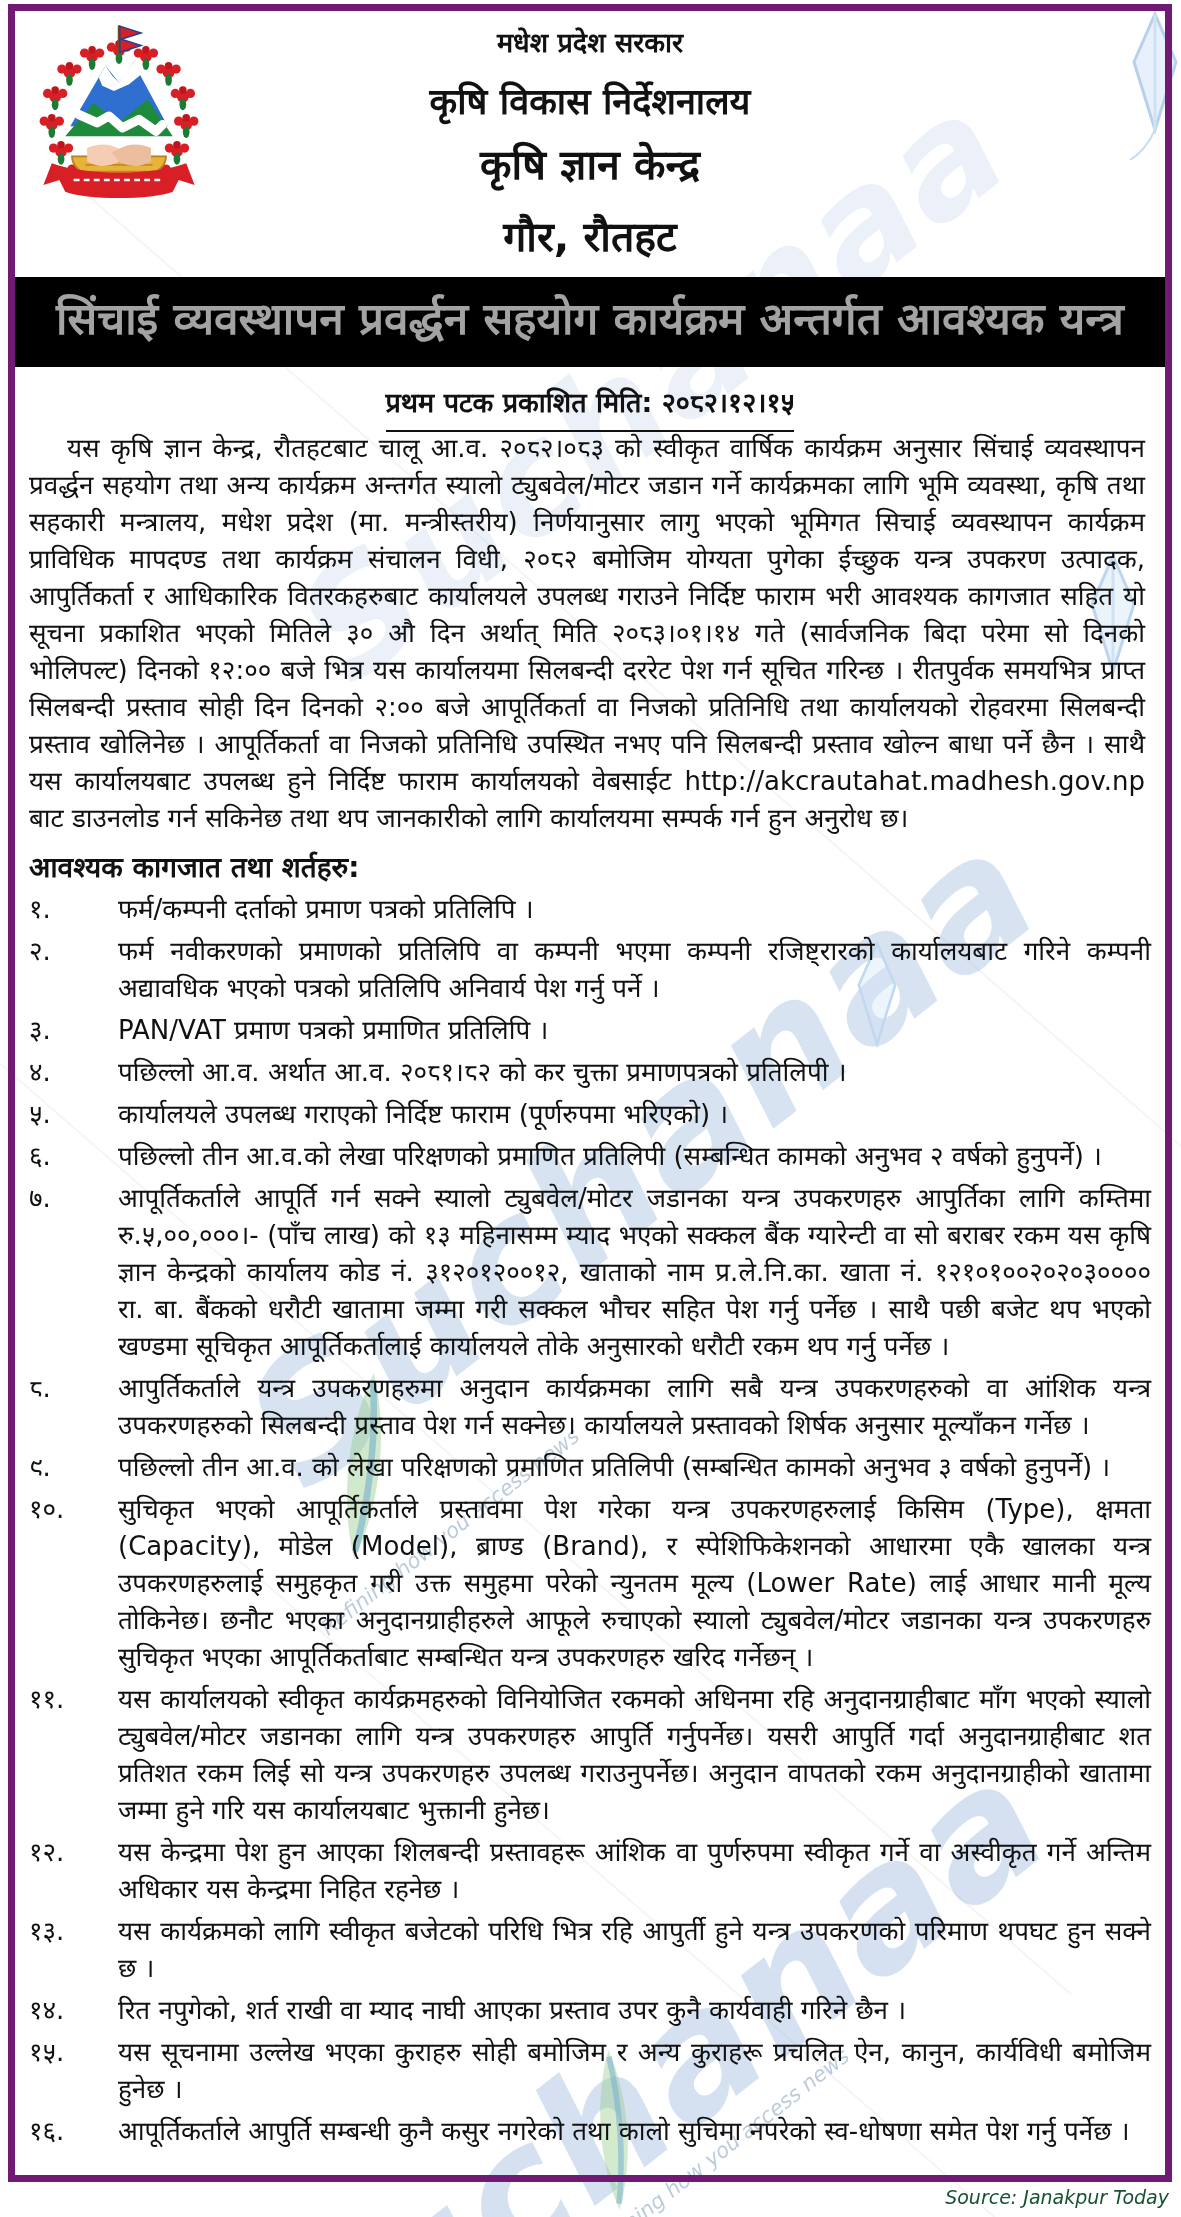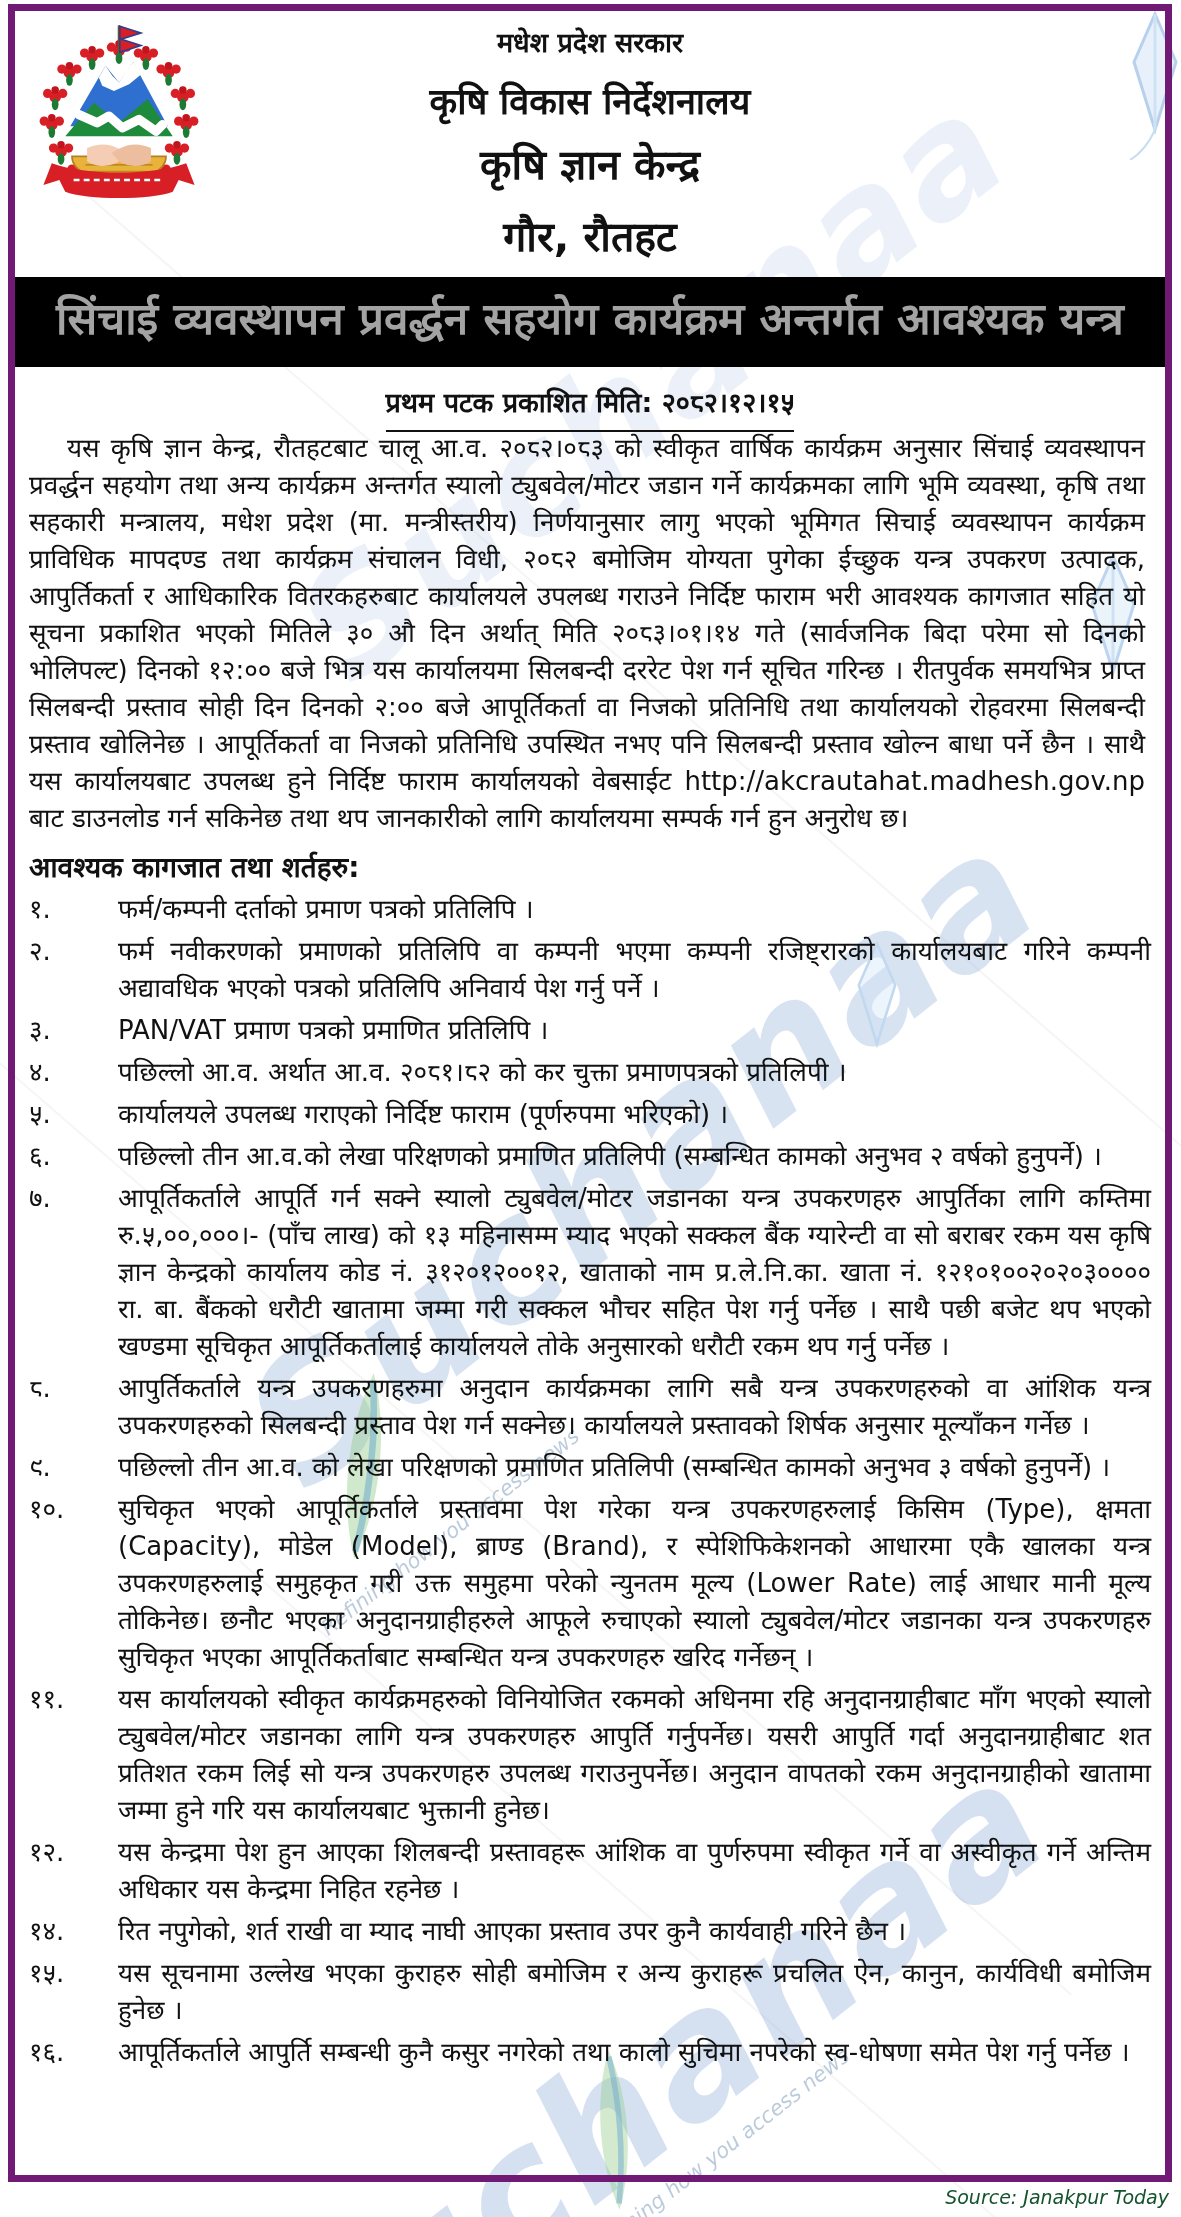--- a/index.html
+++ b/index.html
@@ -235,20 +235,24 @@
         </div>
         <div class="req-item">
           <span class="req-num">११.</span>
           <span class="req-text">यस कार्यालयको स्वीकृत कार्यक्रमहरुको विनियोजित रकमको अधिनमा रहि अनुदानग्राहीबाट माँग भएको स्यालो ट्युबवेल/मोटर जडानका लागि यन्त्र उपकरणहरु आपुर्ति गर्नुपर्नेछ। यसरी आपुर्ति गर्दा अनुदानग्राहीबाट शत प्रतिशत रकम लिई सो यन्त्र उपकरणहरु उपलब्ध गराउनुपर्नेछ। अनुदान वापतको रकम अनुदानग्राहीको खातामा जम्मा हुने गरि यस कार्यालयबाट भुक्तानी हुनेछ।</span>
         </div>
         <div class="req-item">
           <span class="req-num">१२.</span>
           <span class="req-text">यस केन्द्रमा पेश हुन आएका शिलबन्दी प्रस्तावहरू आंशिक वा पुर्णरुपमा स्वीकृत गर्ने वा अस्वीकृत गर्ने अन्तिम अधिकार यस केन्द्रमा निहित रहनेछ ।</span>
         </div>
         <div class="req-item">
+          <span class="req-num">१३.</span>
+          <span class="req-text">यस कार्यक्रमको लागि स्वीकृत बजेटको परिधि भित्र रहि आपुर्ती हुने यन्त्र उपकरणको परिमाण थपघट हुन सक्ने छ ।</span>
+        </div>
+        <div class="req-item">
           <span class="req-num">१४.</span>
           <span class="req-text">रित नपुगेको, शर्त राखी वा म्याद नाघी आएका प्रस्ताव उपर कुनै कार्यवाही गरिने छैन ।</span>
         </div>
         <div class="req-item">
           <span class="req-num">१५.</span>
           <span class="req-text">यस सूचनामा उल्लेख भएका कुराहरु सोही बमोजिम र अन्य कुराहरू प्रचलित ऐन, कानुन, कार्यविधी बमोजिम हुनेछ ।</span>
         </div>
         <div class="req-item">
           <span class="req-num">१६.</span>
           <span class="req-text">आपूर्तिकर्ताले आपुर्ति सम्बन्धी कुनै कसुर नगरेको तथा कालो सुचिमा नपरेको स्व-धोषणा समेत पेश गर्नु पर्नेछ ।</span>

